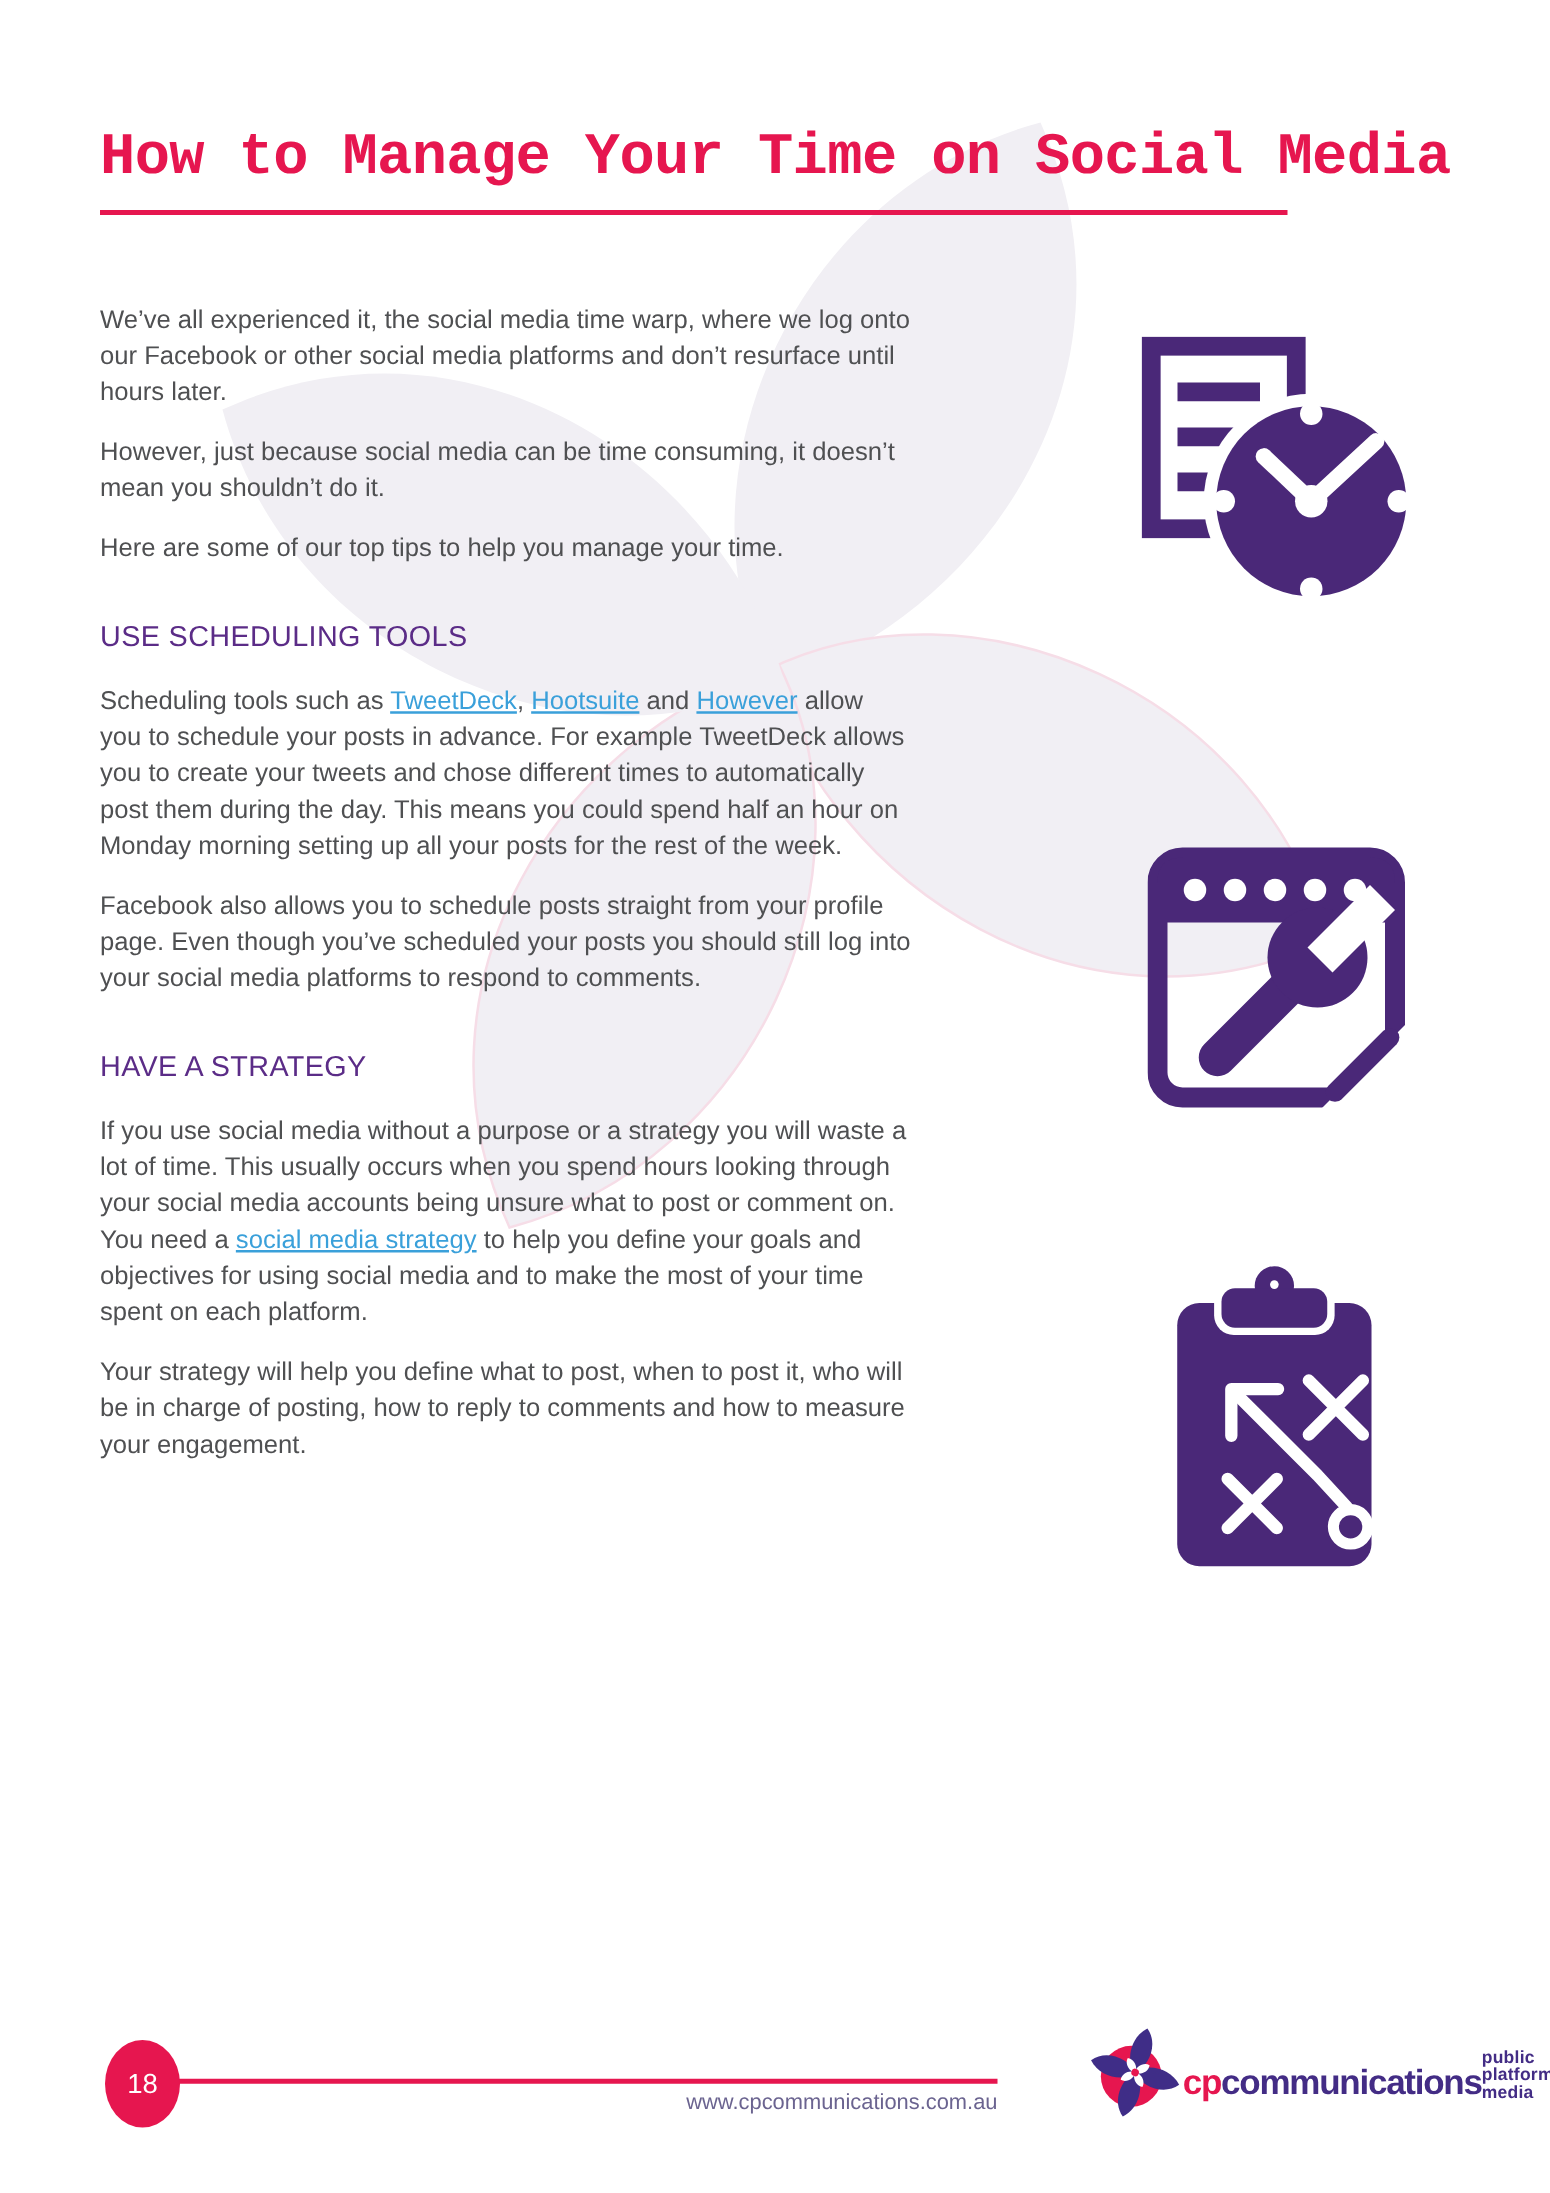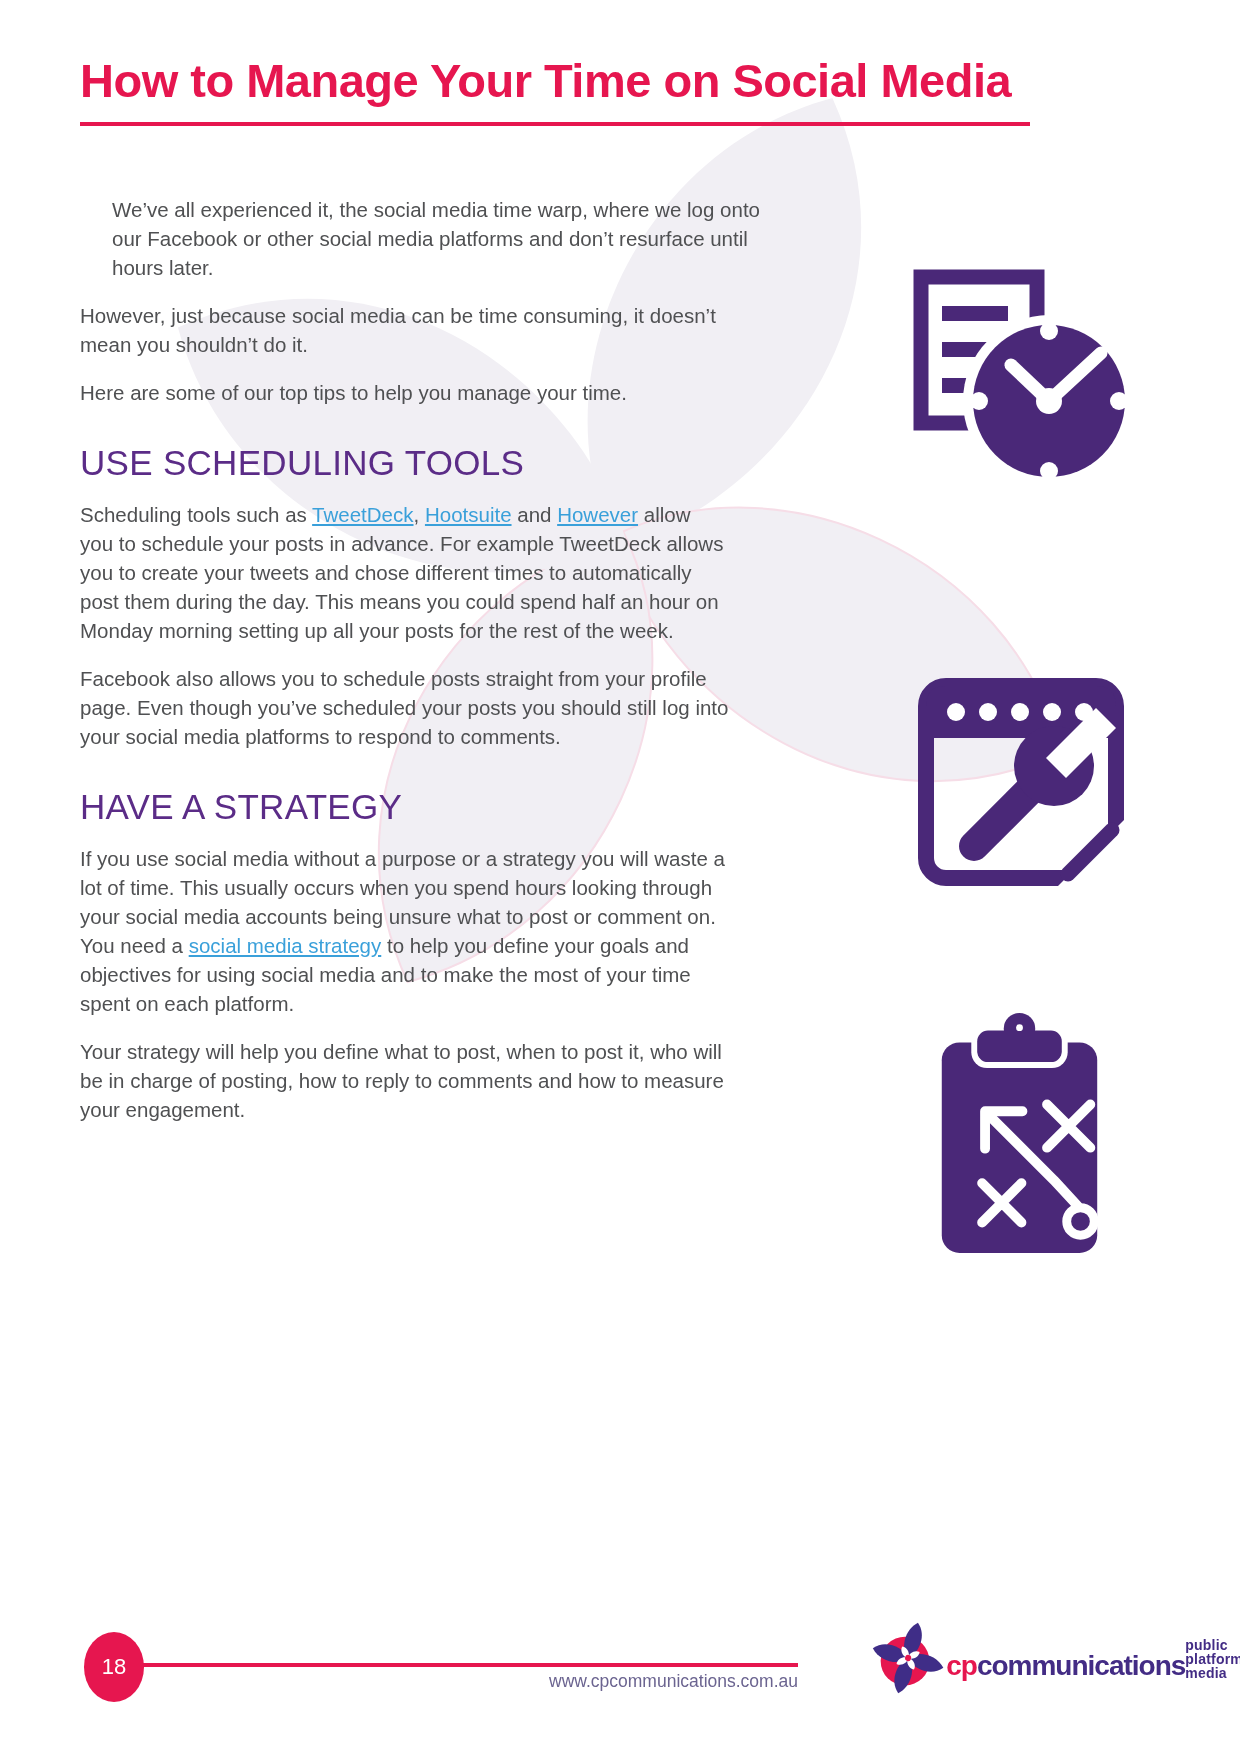--- a/index.html
+++ b/index.html
@@ -11,34 +11,34 @@
     --logo-purple:#432c85;
     --url-purple:#6b6490;
   }
   html,body{margin:0;padding:0;background:#ffffff;}
   .page{
     position:relative;width:1240px;height:1754px;background:#fff;
     overflow:hidden;font-family:"Liberation Sans",sans-serif;
   }
   .watermark{position:absolute;left:0;top:0;z-index:0;}
   .content{position:relative;z-index:1;}
-  header{padding:56px 0 0 80px;}
+  header{padding:102px 0 0 80px;font-family:Liberation Mono, monospace;}
   h1.page-title{
     margin:0;font-size:47px;line-height:1.05;font-weight:bold;
     color:var(--pink);letter-spacing:-0.5px;
   }
   .title-rule{width:950px;height:4px;background:var(--pink);margin-top:17px;}
   .text-col{
     margin-left:80px;width:738px;color:var(--body-gray);
     font-size:20.5px;line-height:29px;
   }
   p.body{margin:0 0 19px 0;white-space:pre-line;}
-  p.first{margin-top:69px;margin-left:32px;}
+  p.first{margin-top:69px;}
   h2.section{
-    font-size:35px;line-height:32px;font-weight:500;color:var(--purple-heading);
+    font-size:23px;line-height:32px;font-weight:500;color:var(--purple-heading);
     letter-spacing:0.3px;margin:40px 0 21px 0;
   }
   .inline-link{color:var(--link-blue);font-weight:normal;text-decoration:underline;cursor:pointer;}
   .icon-box{position:absolute;z-index:1;}
   .icon-doc-clock{left:912px;top:268px;}
   .icon-cal-wrench{left:918px;top:676px;}
   .icon-clipboard{left:928px;top:1000px;}
   
   .page-num{
     position:absolute;left:84px;top:1632px;width:60px;height:70px;

